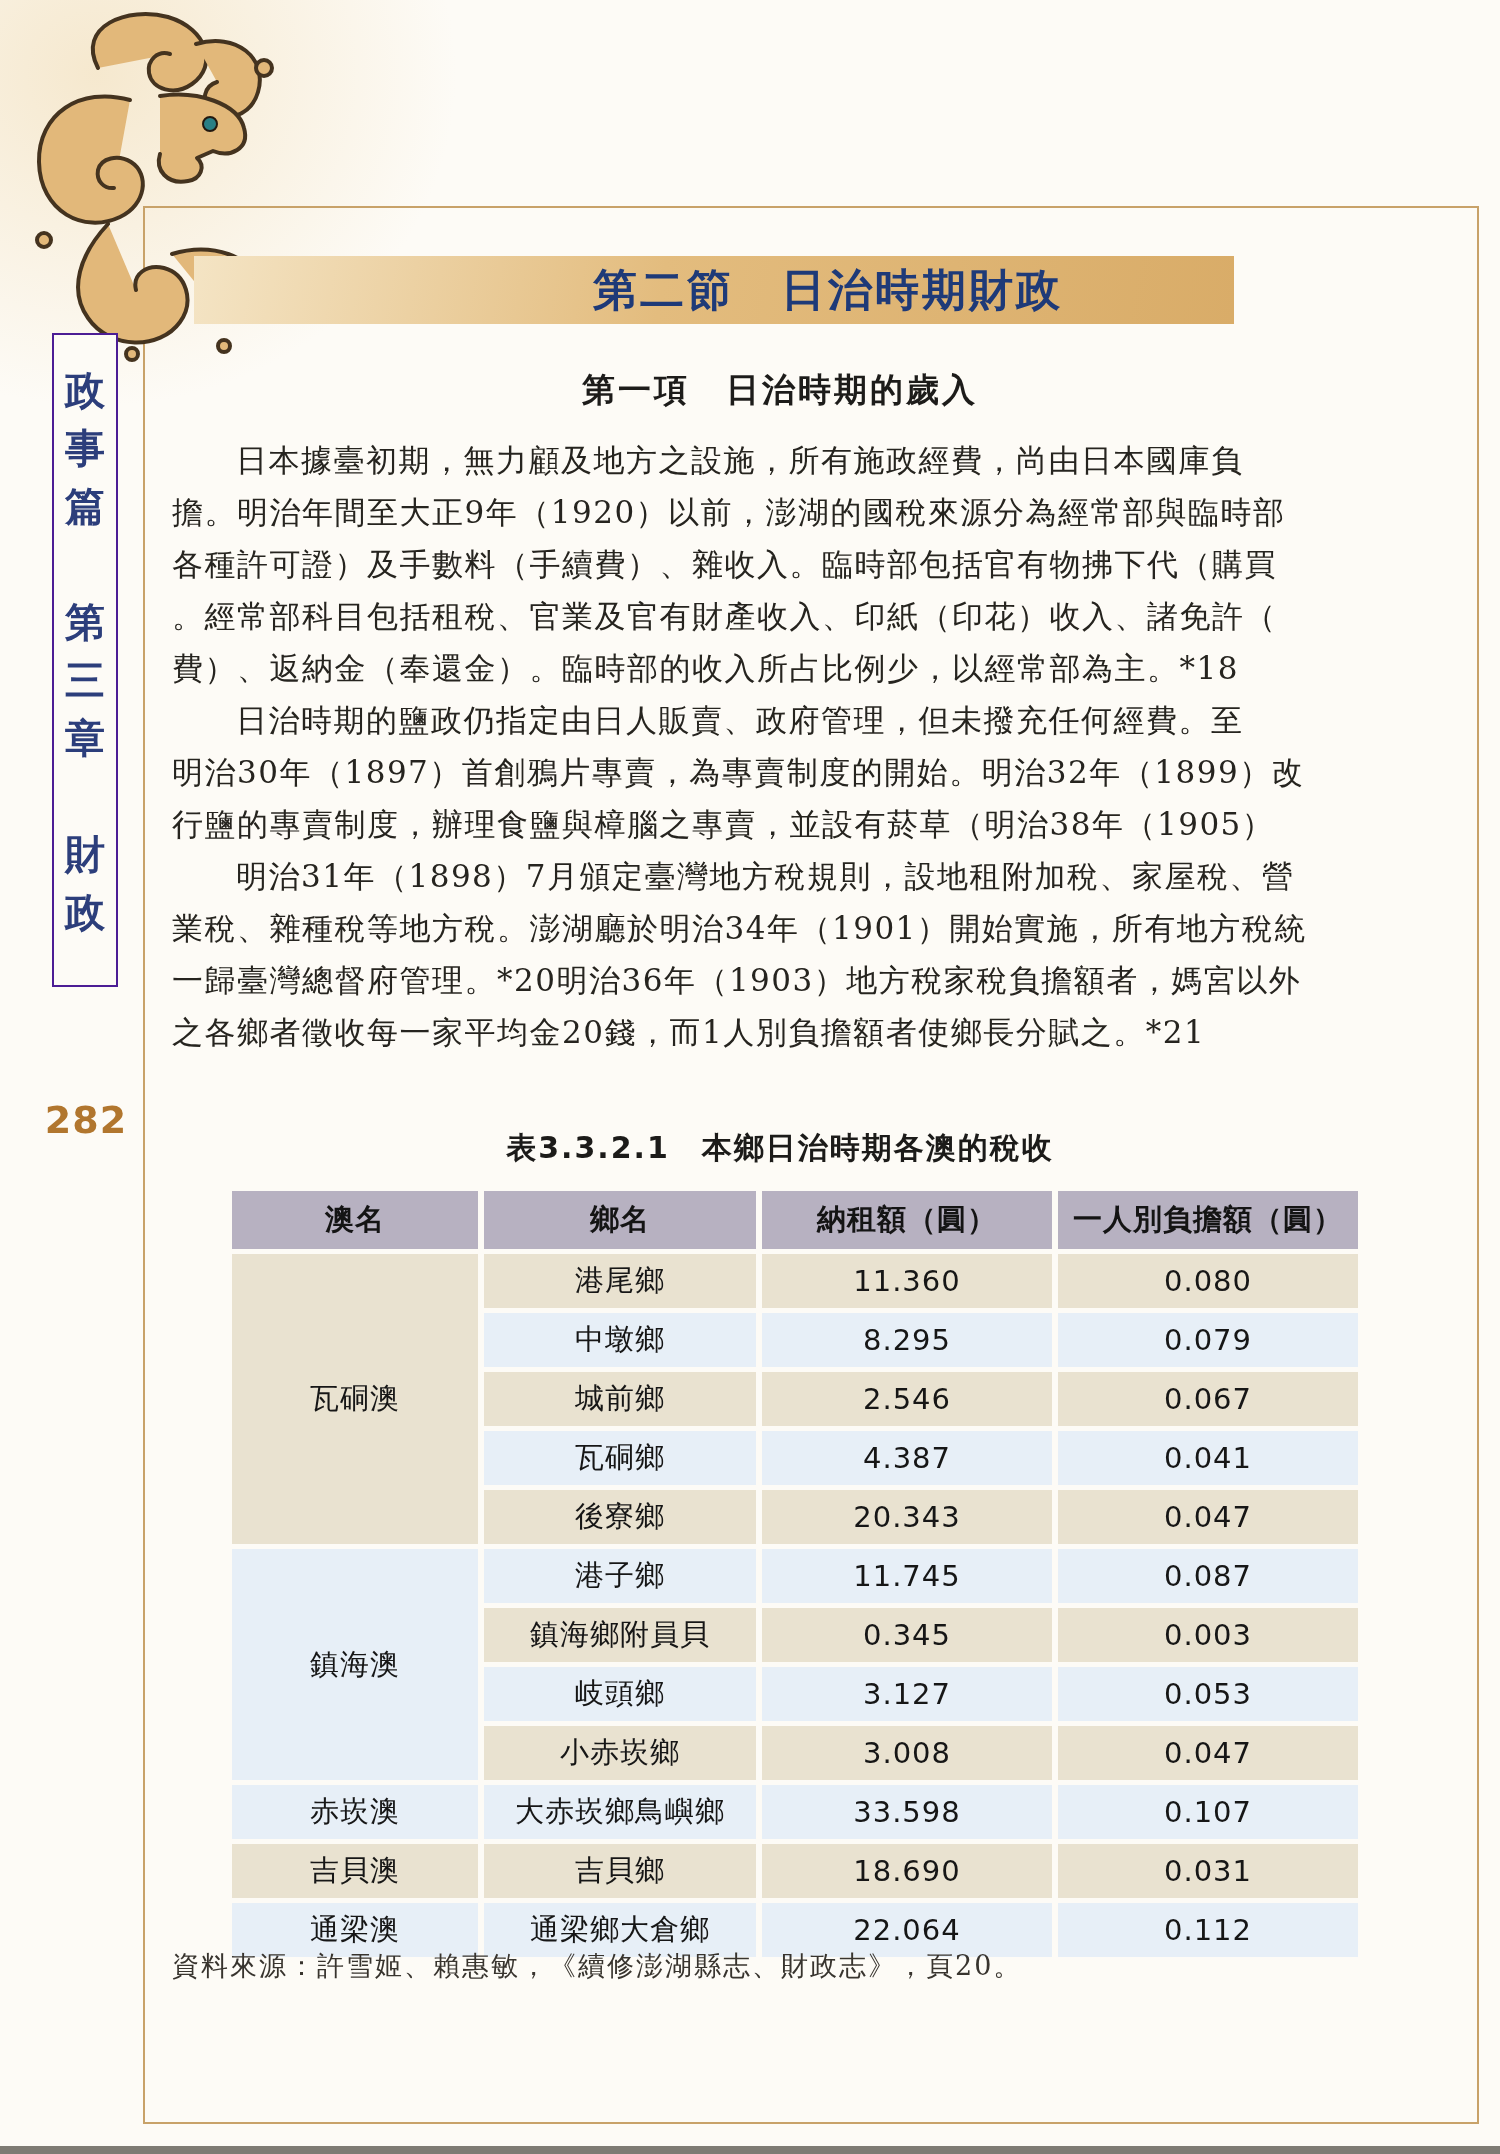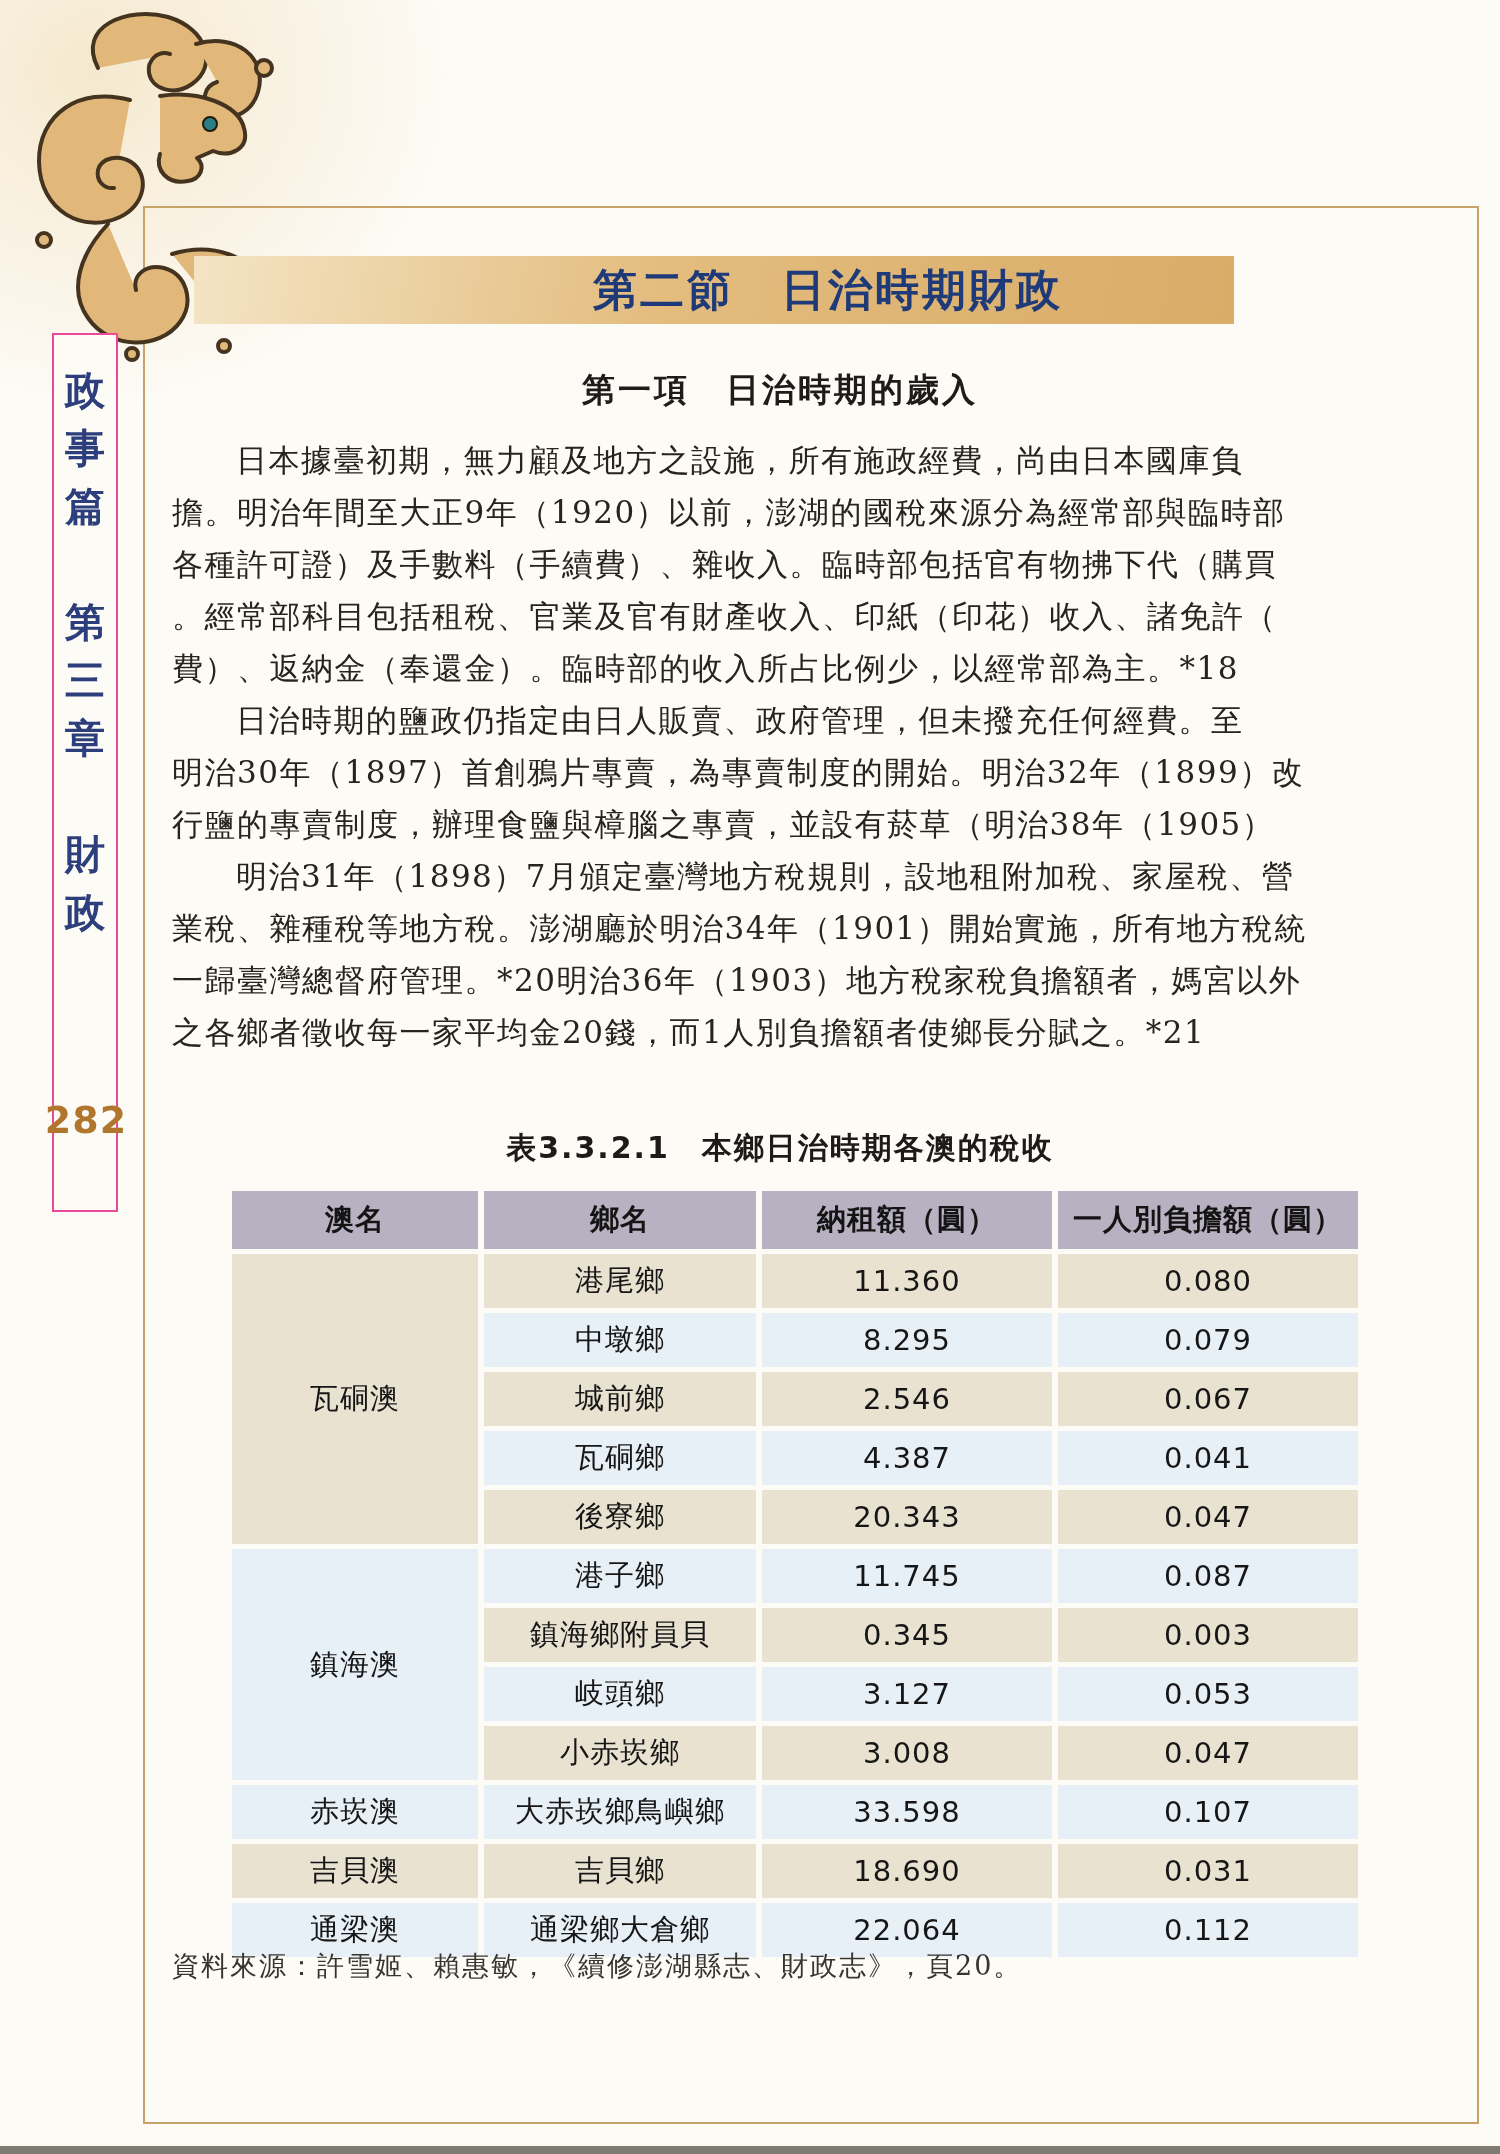--- a/index.html
+++ b/index.html
@@ -2,22 +2,22 @@
 <html><head>
 <meta charset="utf-8">
 <style>
   html,body{margin:0;padding:0;background:#e8e6e0;}
   .page{position:relative;width:1500px;height:2154px;background:#fdfbf6;overflow:hidden;
         font-family:"DejaVu Serif",serif;}
   .corner-wash{position:absolute;left:-60px;top:-70px;width:520px;height:480px;
         background:radial-gradient(ellipse at 30% 30%, rgba(243,226,193,.75), rgba(243,226,193,0) 70%);}
   .main-frame{position:absolute;left:143px;top:206px;width:1332px;height:1914px;
         border:2px solid #c8a269;}
-  .side-box{position:absolute;left:52px;top:333px;width:66px;height:879px;
-        border:2px solid #ec4899;display:flex;flex-direction:column;align-items:center;
+  .side-box{position:absolute;left:52px;top:333px;width:66px;height:654px;
+        border:2px solid #4c1d95;display:flex;flex-direction:column;align-items:center;
         padding-top:26px;box-sizing:border-box;background:#fdfbf6;}
   .side-seg{width:44px;text-align:center;font-weight:bold;color:#2c3e7b;font-size:40px;
         line-height:1.45;word-break:break-all;letter-spacing:0;}
   .side-gap{height:58px;flex:0 0 auto;}
   .page-num{position:absolute;left:40px;top:1098px;width:92px;text-align:center;
         font-family:"DejaVu Sans",sans-serif;font-weight:bold;font-size:38px;color:#b1762e;letter-spacing:1px;}
   .dragon{position:absolute;left:10px;top:2px;}
   .banner{position:absolute;left:146px;top:256px;width:1040px;height:68px;
         background:linear-gradient(100deg,#f4e4c4 0%,#e3bc7e 45%,#d9ac68 100%);margin-left:48px;}
   .banner-title{height:68px;line-height:68px;text-align:center;padding-left:228px;

